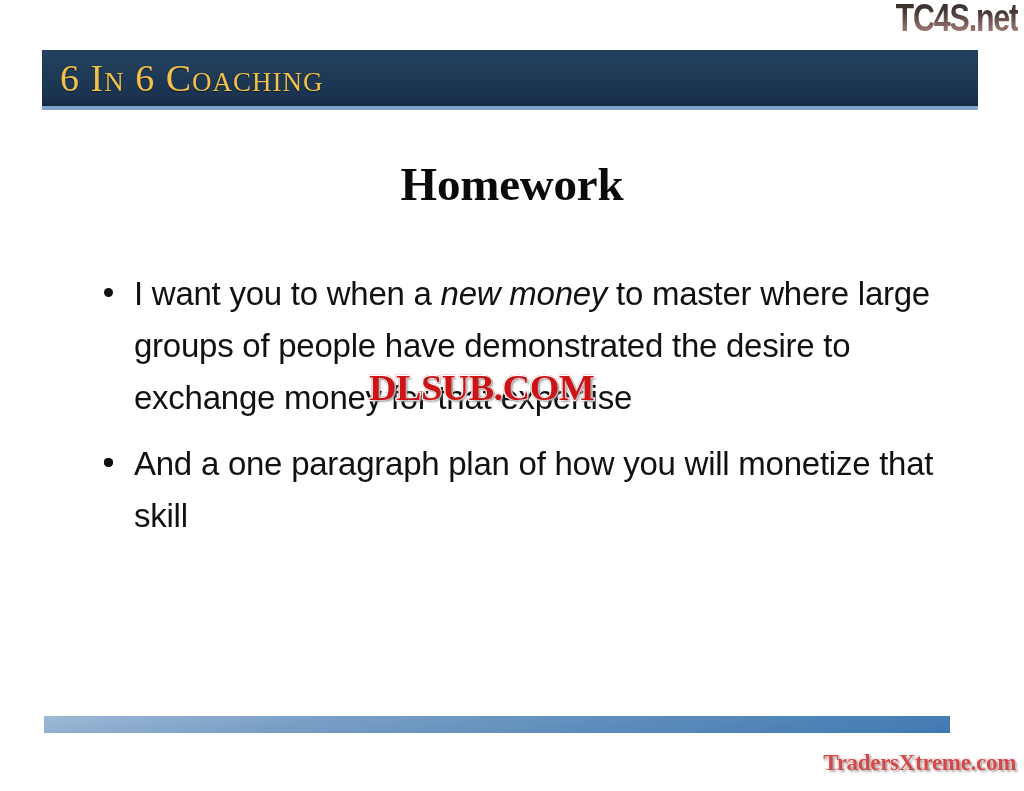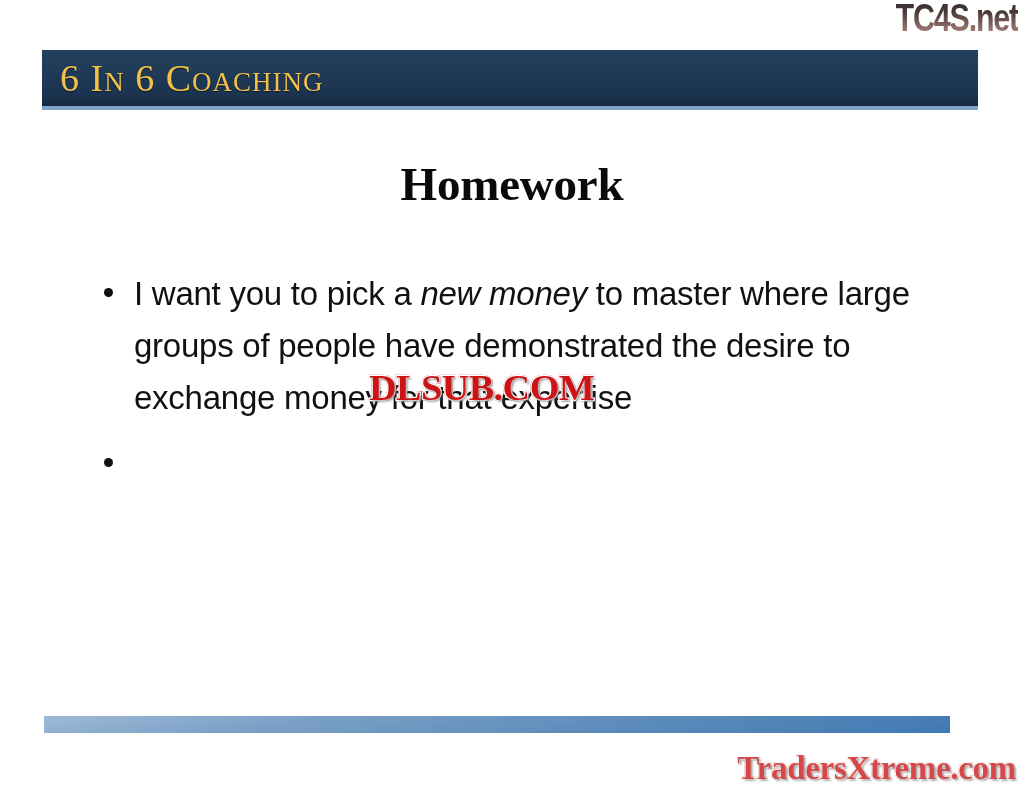--- a/index.html
+++ b/index.html
@@ -142,21 +142,21 @@
     height: 17px;
     background: linear-gradient(170deg, #9db9d6 0%, #7ba0c6 28%, #5d8cbb 62%, #3f79b2 100%);
     box-shadow: 0 1px 0 rgba(255,255,255,0.9);
   }
   .footer-watermark {
     position: absolute;
     right: 8px;
     top: 750px;
     font-family: "Liberation Serif", serif;
     font-weight: bold;
-    font-size: 33px;
+    font-size: 23px;
     letter-spacing: -0.3px;
     color: #d4484a;
     background: linear-gradient(180deg, #e06a6c 0%, #d2474a 40%, #bc2f33 75%, #e07f81 100%);
     -webkit-background-clip: text;
     background-clip: text;
     -webkit-text-stroke: 2px #ffffff;
     paint-order: stroke fill;
     text-shadow: 2px 2px 2px rgba(130,130,130,0.6);
     white-space: nowrap;
     line-height: 1.1;
@@ -169,23 +169,27 @@
 
 <div class="header-banner">
   <div class="header-banner-title">6 In 6 Coaching</div>
 </div>
 
 <div class="slide-title">Homework</div>
 
 <ul class="body-list">
   <li class="bullet-item">
     <span class="bullet-dot"></span>
-    <span class="bullet-text"><span>I want you to pick a </span><em>new money</em><span> to master where large groups of people have demonstrated the desire to exchange money for that expertise</span></span>
+    <span class="bullet-text"><span>I want you to when a </span><em>new money</em><span> to master where large groups of people have demonstrated the desire to exchange money for that expertise</span></span>
   </li>
   <li class="bullet-item">
     <span class="bullet-dot"></span>
+  </li>
+  <li class="bullet-item">
+    <span class="bullet-dot"></span>
+    <span class="bullet-text"><span>And a one paragraph plan of how you will monetize that skill</span><em></em><span></span></span>
   </li>
 </ul>
 
 <div class="dlsub-watermark">DLSUB.COM</div>
 
 <div class="footer-bar"></div>
 <div class="footer-watermark">TradersXtreme.com</div>
 
 </body></html>

